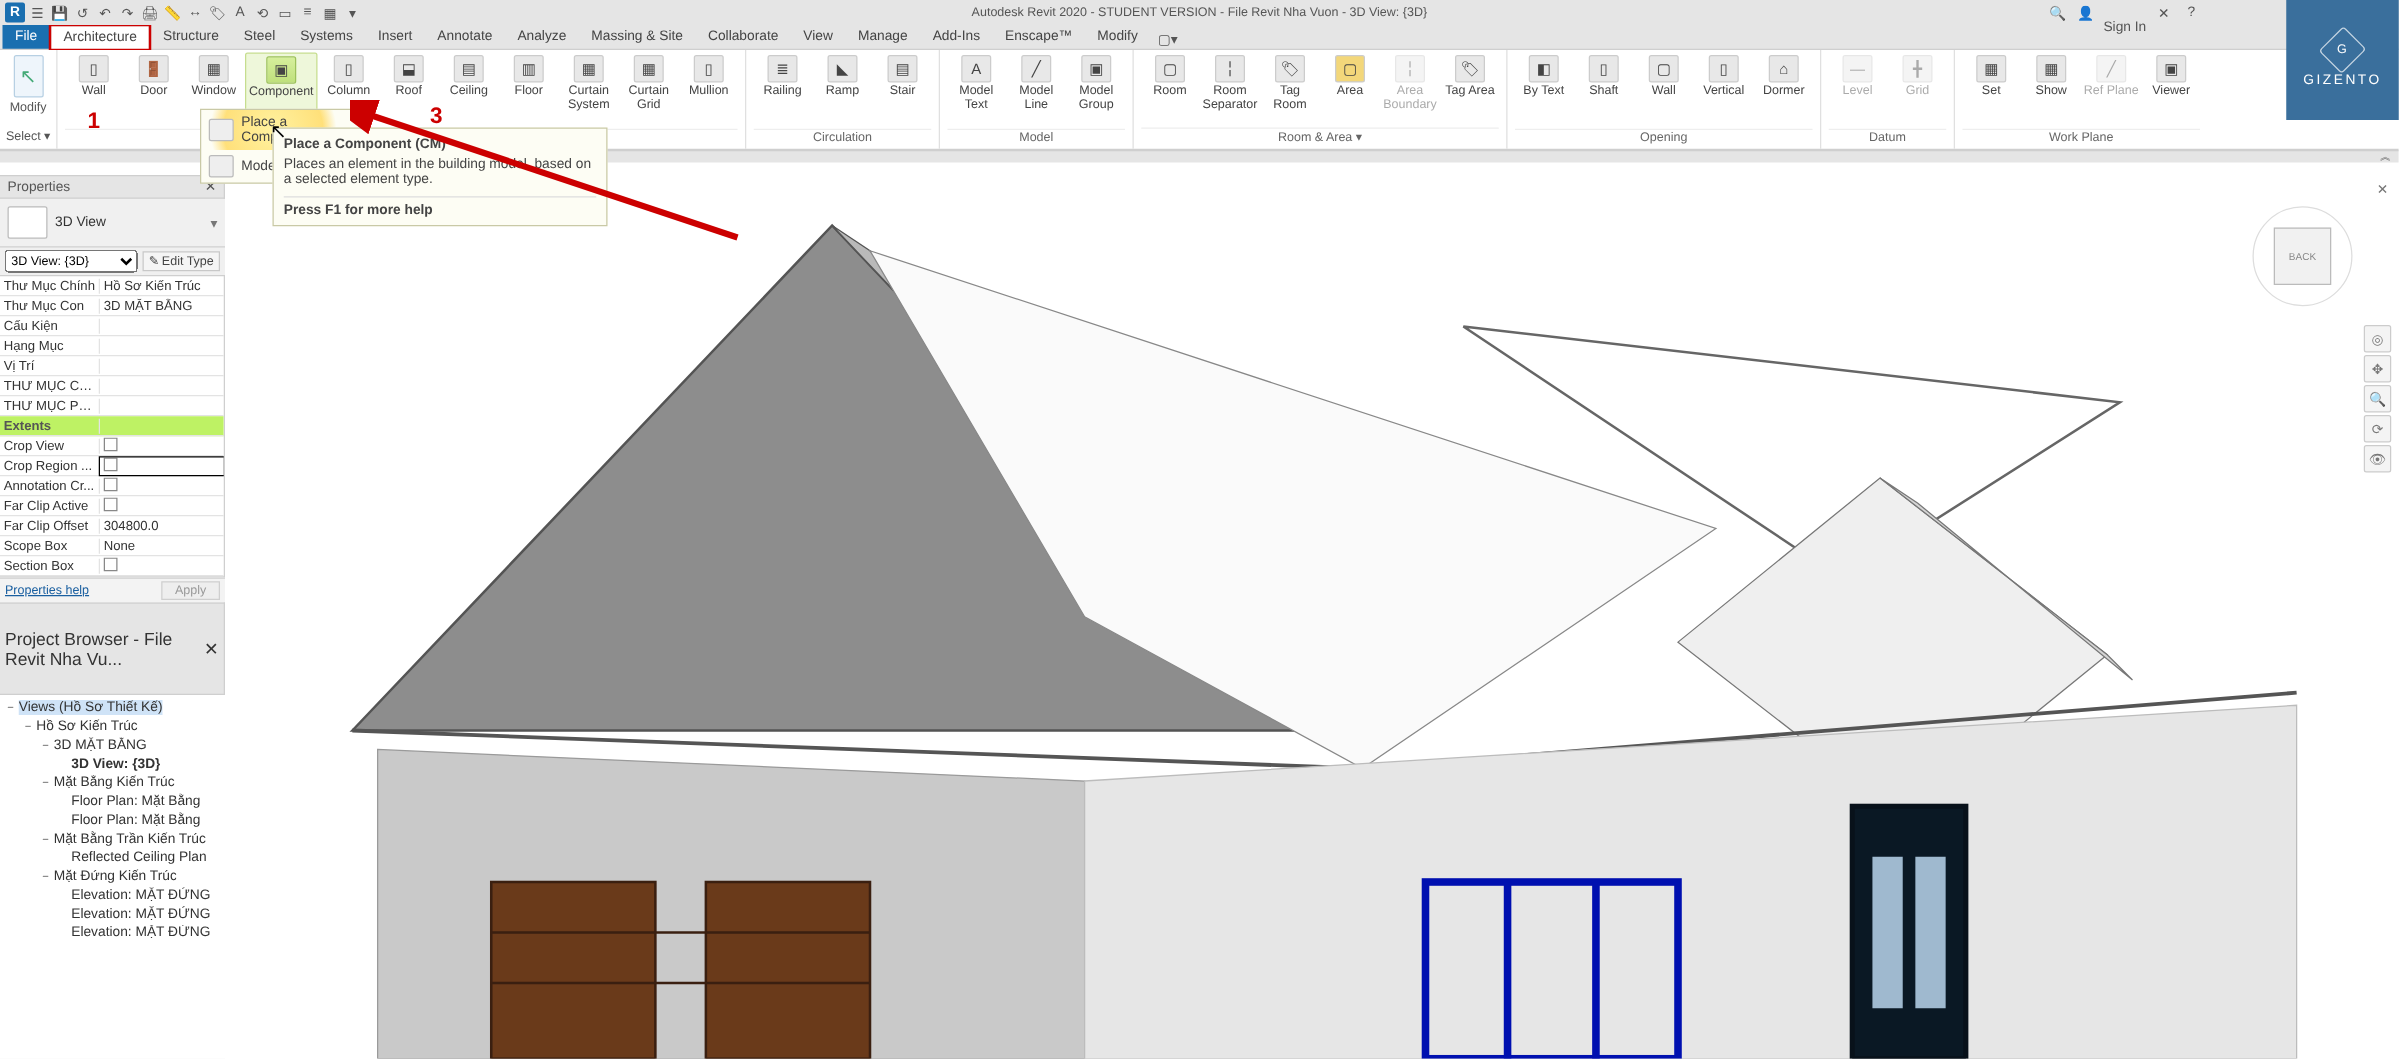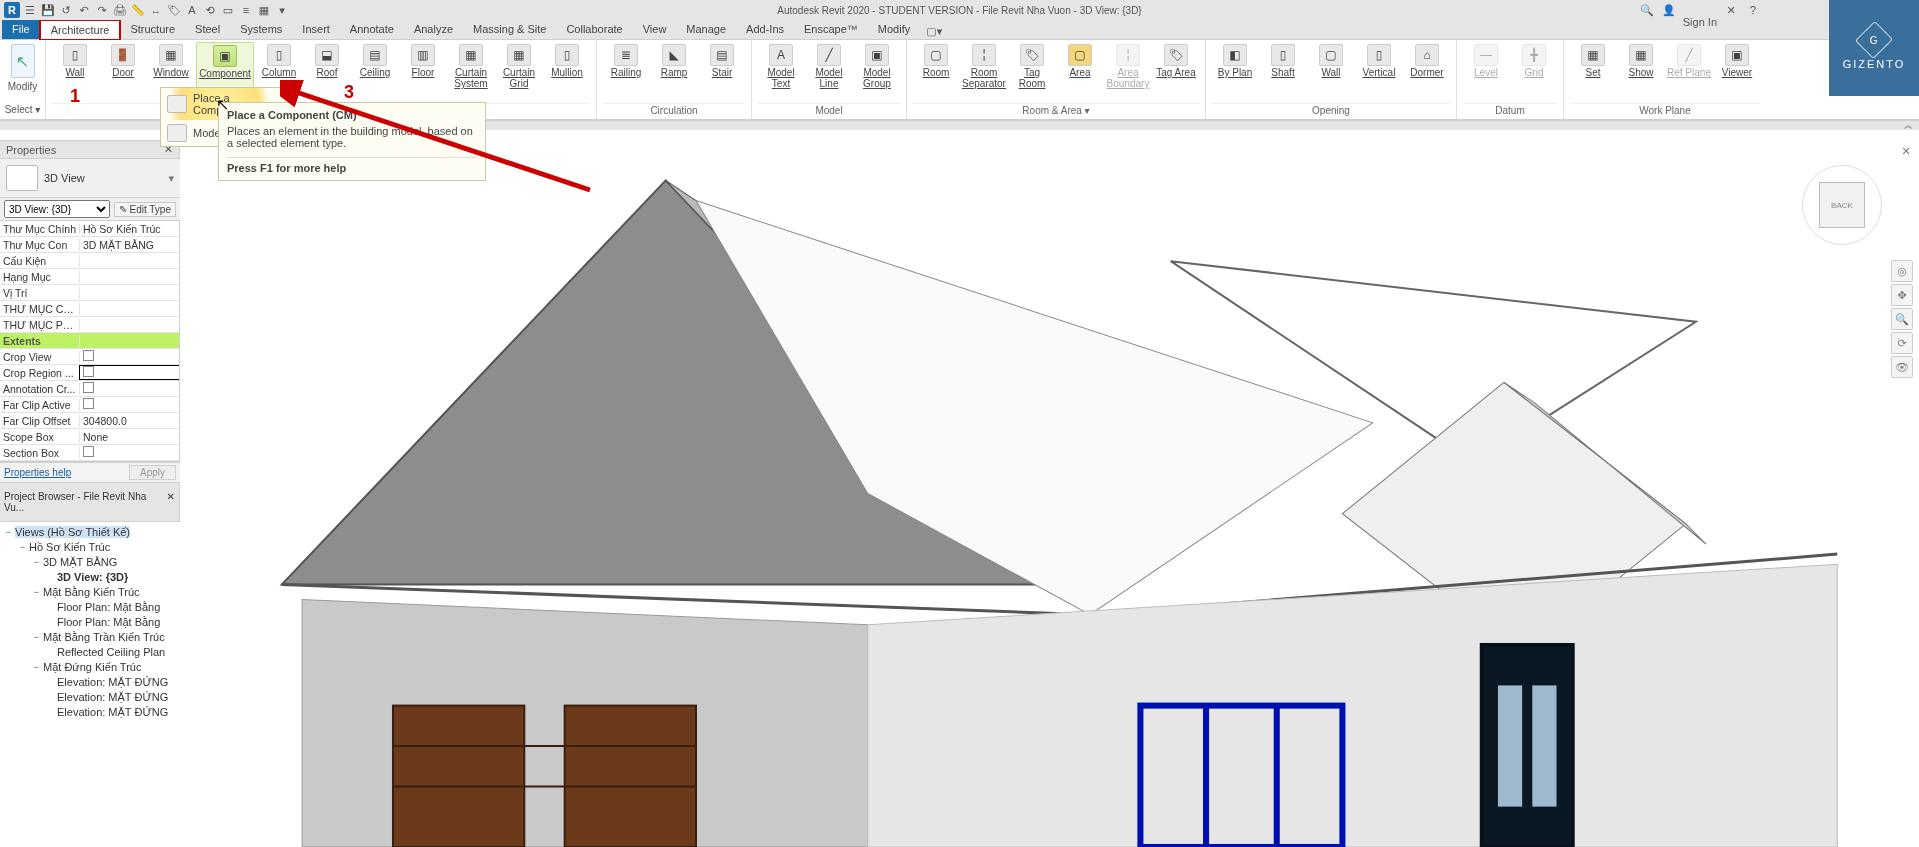--- a/index.html
+++ b/index.html
@@ -32,21 +32,21 @@
   .rib-tab{padding:2px 10px;height:20px;display:flex;align-items:center;color:#444;cursor:default;}
   .rib-tab.active{background:#fff;border:1px solid #cfcfcf;border-bottom:1px solid #fff;margin-bottom:-1px;}
   .rib-tab.box{outline:2px solid #c00;outline-offset:-1px;}
   
   .ribbon{height:80px;background:#fff;display:flex;align-items:stretch;border-bottom:1px solid #cfcfcf;position:relative;}
   .rib-group{display:flex;flex-direction:column;align-items:center;justify-content:space-between;padding:2px 6px;border-right:1px solid #e0e0e0;min-width:40px;}
   .rib-group.noborder{border-right:none;}
   .rib-items{display:flex;align-items:flex-start;gap:2px;flex:1;}
   .rib-btn{display:flex;flex-direction:column;align-items:center;justify-content:flex-start;width:46px;padding:2px 1px;gap:1px;color:#444;font-size:10px;line-height:11px;text-align:center;}
   .rib-btn .ico{width:24px;height:22px;background:#e8e8e8;border:1px solid #ccc;border-radius:2px;display:flex;align-items:center;justify-content:center;font-size:12px;}
-  .rib-btn .lbl{min-height:22px;display:flex;align-items:flex-start;justify-content:center;text-decoration:underline;}
+  .rib-btn .lbl{min-height:22px;display:flex;align-items:flex-start;justify-content:center;}
   .rib-group-label{font-size:10px;color:#666;padding:1px 0;align-self:stretch;text-align:center;border-top:1px solid #eee;}
   .green .ico{background:linear-gradient(#d6ef9c,#bfe07c);border-color:#9cc15a;}
   
   .select-group{width:46px;display:flex;flex-direction:column;align-items:center;justify-content:flex-start;padding:4px 2px;border-right:1px solid #e0e0e0;}
   .select-group .ico{width:24px;height:34px;border:1px solid #b7d0e3;background:#eef5fb;border-radius:2px;display:flex;align-items:center;justify-content:center;font-size:16px;color:#4a7;}
   .select-caption{margin-top:3px;font-size:10px;color:#555;}
   
   .component-pop{position:absolute;left:160px;top:47px;width:130px;background:#fdfdf4;border:1px solid #c9c9a6;z-index:30;}
   .pop-item{display:flex;align-items:center;gap:6px;padding:4px 6px;font-size:11px;color:#444;}
   .pop-item.hi{background:radial-gradient(circle at 45% 50%, #fff2a0 0%, #ffe07a 55%, transparent 70%);}
@@ -68,21 +68,21 @@
   .prop-grid{flex:0 0 auto;overflow:auto;background:#fff;font-size:10.5px;border:1px solid #cfcfcf;border-left:none;}
   .prop-row{display:flex;border-bottom:1px solid #e3e3e3;height:16px;align-items:center;}
   .prop-row.group{background:#bef264;font-weight:600;color:#555;}
   .prop-row .k{flex:0 0 80px;padding:0 3px;overflow:hidden;text-overflow:ellipsis;white-space:nowrap;border-right:1px solid #e3e3e3;}
   .prop-row .v{flex:1;padding:0 3px;overflow:hidden;text-overflow:ellipsis;white-space:nowrap;}
   .chk{width:11px;height:11px;border:1px solid #888;background:#fff;display:inline-block;}
   .prop-footer{display:flex;justify-content:space-between;align-items:center;padding:2px 4px;border-top:1px solid #cfcfcf;background:#f3f3f3;}
   .prop-footer .help{color:#1a5fa0;text-decoration:underline;font-size:10px;}
   .prop-footer .apply{border:1px solid #cfcfcf;background:#eee;color:#999;padding:1px 10px;font-size:10px;}
   
-  .pb-title{background:var(--bg);border:1px solid #cfcfcf;border-left:none;padding:8px 4px;font-size:10px;display:flex;justify-content:space-between;}
+  .pb-title{background:var(--bg);border:1px solid #cfcfcf;border-left:none;padding:20px 4px;font-size:14px;display:flex;justify-content:space-between;align-items:center;}
   .pb-tree{flex:1;overflow:auto;background:#fff;font-size:11px;padding:2px 0;}
   .tree-item{display:flex;align-items:center;gap:2px;padding:0 2px;height:15px;white-space:nowrap;}
   .tree-item .tw{display:inline-block;width:9px;text-align:center;color:#555;font-size:9px;}
   .tree-item .lbl{overflow:hidden;text-overflow:ellipsis;}
   .tree-item.sel .lbl{background:#cfe3f7;}
   .tree-item.bold .lbl{font-weight:700;}
   
   .canvas{position:absolute;left:180px;right:0;top:140px;bottom:0;background:#fff;overflow:hidden;}
   .viewcube{position:absolute;right:32px;top:36px;width:86px;height:70px;}
   .cube{width:46px;height:46px;border:1px solid #bbb;background:#f1f1f1;position:absolute;left:18px;top:6px;font-size:8px;color:#888;display:flex;align-items:center;justify-content:center;}
@@ -278,21 +278,21 @@
           <div class="lbl">Tag Area</div>
         </div>
     </div>
     <div class="rib-group-label">Room &amp; Area ▾</div>
   </div>
 
   <div class="rib-group">
     <div class="rib-items">
       <div class="rib-btn">
           <div class="ico">◧</div>
-          <div class="lbl">By Plan</div>
+          <div class="lbl">By Text</div>
         </div>
       <div class="rib-btn">
           <div class="ico">▯</div>
           <div class="lbl">Shaft</div>
         </div>
       <div class="rib-btn">
           <div class="ico">▢</div>
           <div class="lbl">Wall</div>
         </div>
       <div class="rib-btn">

